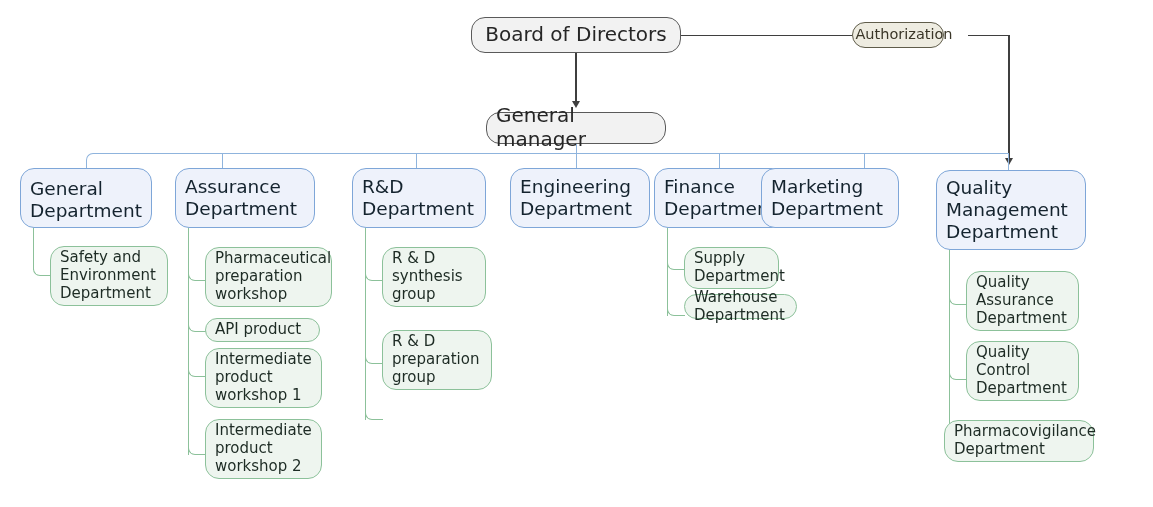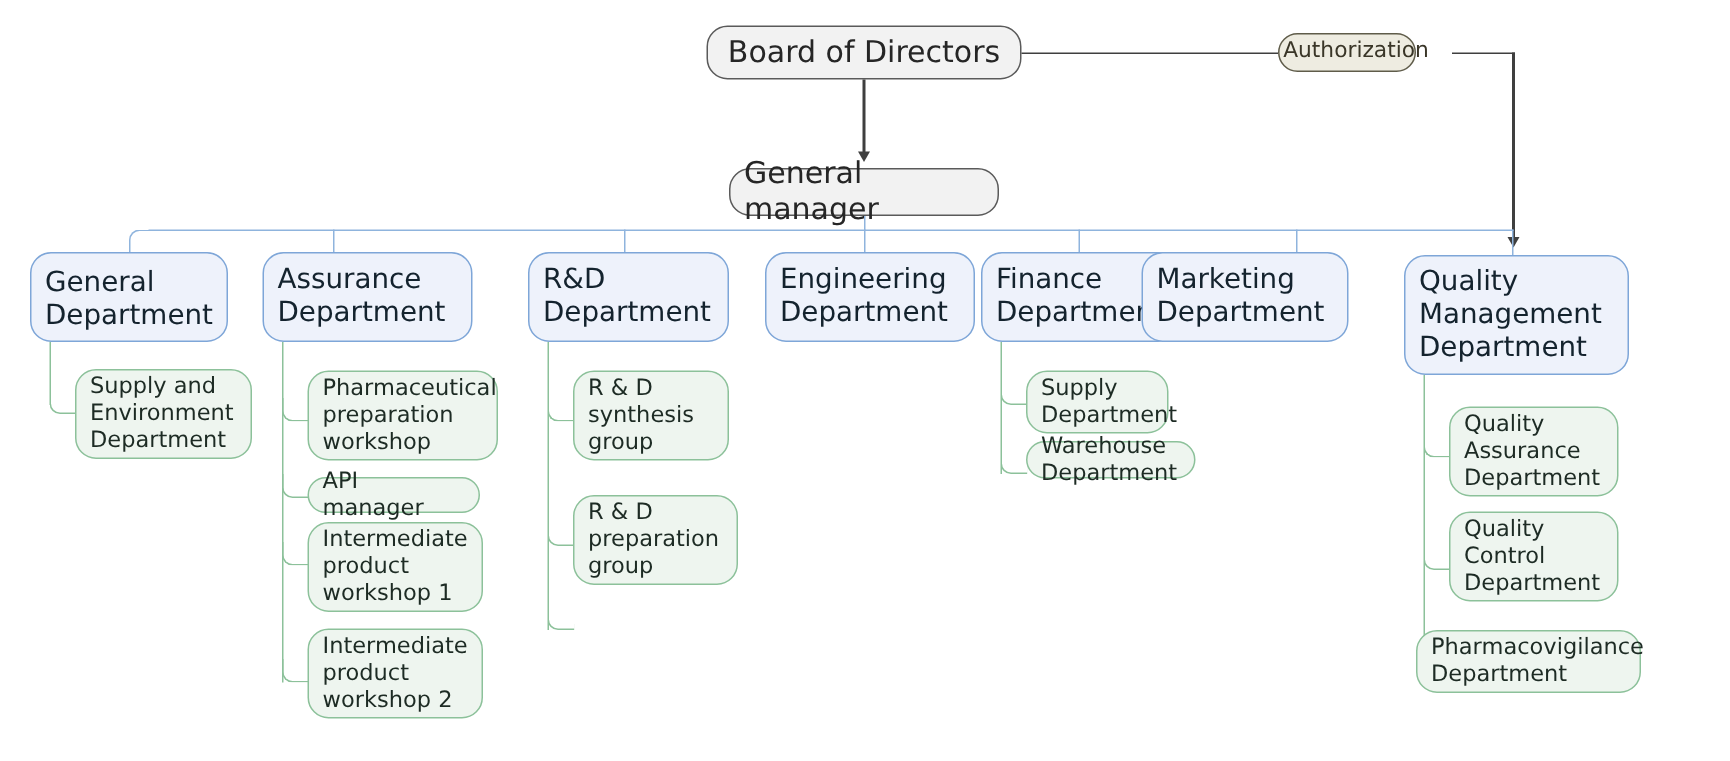--- a/index.html
+++ b/index.html
@@ -160,38 +160,38 @@
   <div class="node n-dept" style="left:936px; top:170px; width:150px; height:80px;">
     <span>Quality
 Management
 Department</span>
   </div>
 
   <div class="edge e-green" style="left:33px; top:228px; width:1.2px; height:42px;"></div>
   <div class="elbow elbow-green-bl" style="left:33px; top:260px; width:18px; height:16px;"></div>
 
   <div class="node n-sub" style="left:50px; top:246px; width:118px; height:60px;">
-    <span>Supply and
+    <span>Safety and
 Environment
 Department</span>
   </div>
 
   <div class="edge e-green" style="left:188px; top:228px; width:1.2px; height:227px;"></div>
   <div class="elbow elbow-green-bl" style="left:188px; top:265px; width:18px; height:16px;"></div>
   <div class="elbow elbow-green-bl" style="left:188px; top:316px; width:18px; height:16px;"></div>
   <div class="elbow elbow-green-bl" style="left:188px; top:361px; width:18px; height:16px;"></div>
   <div class="elbow elbow-green-bl" style="left:188px; top:439px; width:18px; height:16px;"></div>
 
   <div class="node n-sub" style="left:205px; top:247px; width:127px; height:60px;">
     <span>Pharmaceutical
 preparation
 workshop</span>
   </div>
   <div class="node n-sub" style="left:205px; top:318px; width:115px; height:24px;">
-    <span>API manager</span>
+    <span>API product</span>
   </div>
   <div class="node n-sub" style="left:205px; top:348px; width:117px; height:60px;">
     <span>Intermediate
 product
 workshop 1</span>
   </div>
   <div class="node n-sub" style="left:205px; top:419px; width:117px; height:60px;">
     <span>Intermediate
 product
 workshop 2</span>

